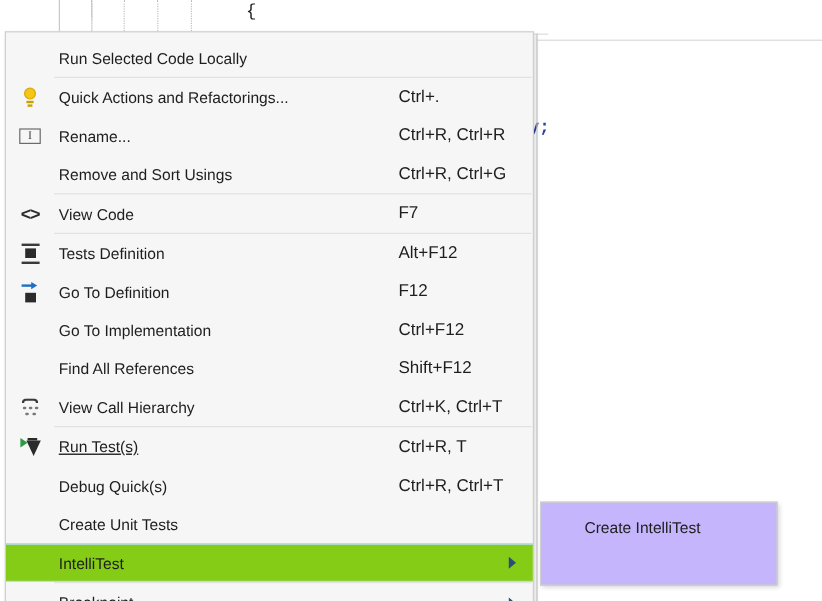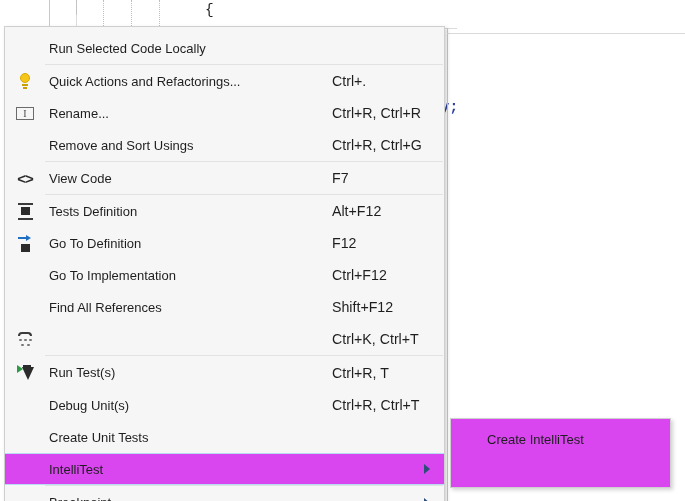--- a/index.html
+++ b/index.html
@@ -69,23 +69,23 @@
     padding-top: 5px;
   }
   .menu-item {
     position: relative;
     height: 32px;
     display: flex;
     align-items: center;
     box-sizing: border-box;
     cursor: default;
   }
-  .menu-item.tall { height: 33px; }
+  .menu-item.tall { height: 33px; text-decoration: underline; }
   .menu-item.selected {
-    background: #d946ef;
+    background: #84cc16;
     border-top: 1px solid #b8dcf2;
     border-bottom: 1px solid #b8dcf2;
   }
   .mi-icon {
     position: absolute;
     left: 6px;
     top: 50%;
     transform: translateY(-50%);
     width: 28px;
     height: 20px;
@@ -118,24 +118,24 @@
     height: 1px;
     background: #e2e2e2;
     margin-left: 40px;
     margin-right: 1px;
   }
 
   
   #submenu {
     left: 450px;
     top: 418px;
-    width: 221px;
+    width: 198px;
     height: 70px;
     padding-top: 4px;
-    background: #d946ef;
+    background: #c4b5fd;
   }
   #submenu .mi-label { margin-left: 36px; }
   .ico-bulb {
     width: 12px; height: 17px; position: relative;
   }
   .ico-bulb i {
     position: absolute; left: 1px; top: 0;
     width: 10px; height: 10px; border-radius: 50%;
     background: #f5c518; border: 1px solid #d9a900;
     box-sizing: border-box;
@@ -327,38 +327,39 @@
     <span class="mi-icon">
       <span class="ico-callh">
         <u></u>
         <span style="left:2px; top:8px;"></span>
         <span style="left:7px; top:8px;"></span>
         <span style="left:12px; top:8px;"></span>
         <span style="left:4px; top:13px;"></span>
         <span style="left:10px; top:13px;"></span>
       </span>
     </span>
+    <span class="mi-label">View Call Hierarchy</span>
     <span class="mi-shortcut">Ctrl+K, Ctrl+T</span>
   </div>
   <div class="separator"></div>
 
   <div class="menu-item tall">
     <span class="mi-icon">
       <span class="ico-test">
           <u></u>
           <i></i>
           <b></b>
         </span>
     </span>
     <span class="mi-label">Run Test(s)</span>
     <span class="mi-shortcut">Ctrl+R, T</span>
   </div>
   <div class="menu-item">
     <span class="mi-icon"></span>
-    <span class="mi-label">Debug Unit(s)</span>
+    <span class="mi-label">Debug Quick(s)</span>
     <span class="mi-shortcut">Ctrl+R, Ctrl+T</span>
   </div>
   <div class="menu-item">
     <span class="mi-icon"></span>
     <span class="mi-label">Create Unit Tests</span>
   </div>
   <div class="menu-item selected">
     <span class="mi-icon"></span>
     <span class="mi-label">IntelliTest</span>
     <span class="mi-arrow"></span>

